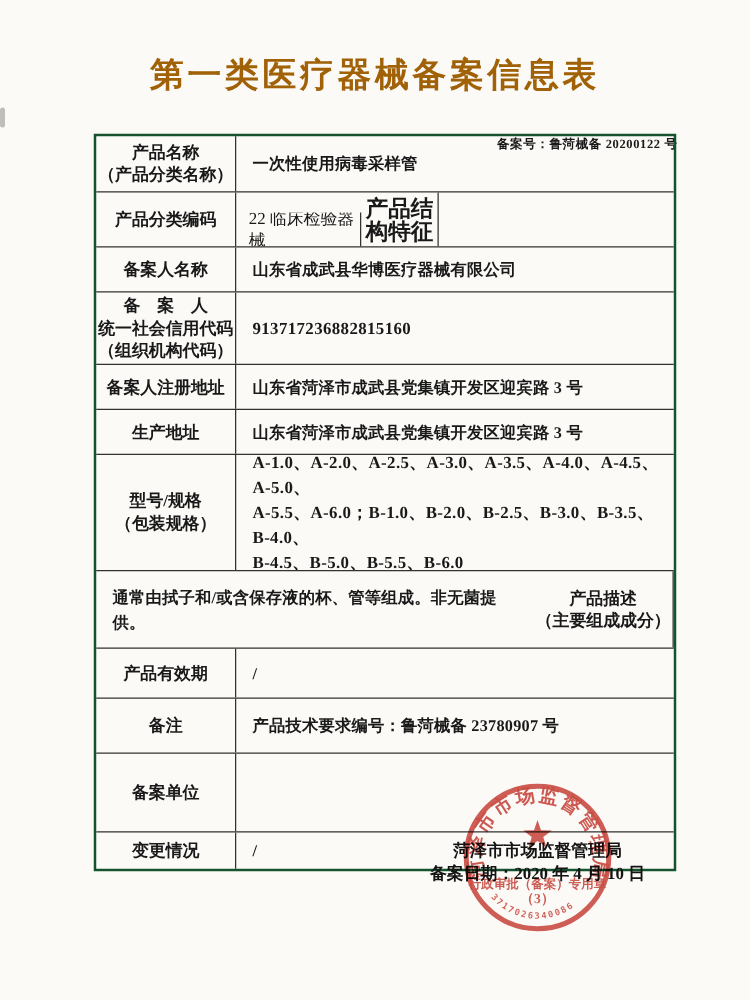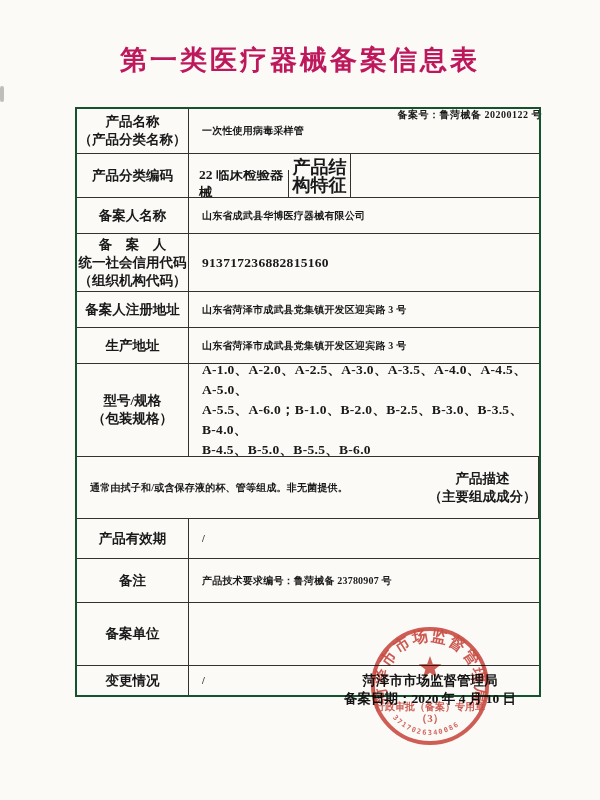--- a/index.html
+++ b/index.html
@@ -6,48 +6,48 @@
   body{
     width:600px;height:800px;position:relative;overflow:hidden;
     background:#fbfaf7;
     font-family:"Liberation Serif","DejaVu Serif",serif;
     color:#191919;
   }
   .page{position:absolute;inset:0;}
   .form-title{
     position:absolute;top:42px;left:0;width:600px;
     text-align:center;font-size:27px;font-weight:bold;letter-spacing:3px;
-    color:#be185d;
+    color:#a16207;
   }
   .record-no{
     position:absolute;top:96px;right:58px;
     font-size:10px;font-weight:bold;letter-spacing:.5px;margin-top:12px;
   }
   .tbl{
     position:absolute;left:75px;top:107px;width:466px;
     border:2px solid #14532d;box-sizing:border-box;background:transparent;
   }
   .row{display:flex;border-top:1.5px solid #35322e;box-sizing:border-box;}
   .row:first-child{border-top:none;}
   .cell{box-sizing:border-box;overflow:hidden;}
   .lab{
     width:112px;flex:0 0 112px;border-right:1.5px solid #35322e;
     display:flex;align-items:center;justify-content:center;
     text-align:center;font-size:13.5px;font-weight:600;
     white-space:pre-line;line-height:18px;padding:2px 1px;
   }
   .val{
     flex:1;display:flex;align-items:center;
-    font-size:10px;font-weight:600;letter-spacing:.2px;
+    font-size:13px;font-weight:600;letter-spacing:.2px;
     padding:2px 8px 2px 13px;white-space:pre-line;line-height:20px;
   }
   .val.mono{font-size:13.5px;letter-spacing:.3px;}
   .sub-code{
     flex:0 0 100px;width:100px;border-right:1.5px solid #35322e;
-    display:flex;align-items:center;font-size:13.5px;font-weight:700;
+    display:flex;align-items:center;font-size:13.5px;font-weight:400;
     padding:2px 4px 2px 10px;white-space:pre-line;line-height:18px;margin-top:16px;
   }
   .sub-lab{
     flex:0 0 62px;width:62px;border-right:1.5px solid #35322e;
     display:flex;align-items:center;justify-content:center;text-align:center;
     font-size:18px;font-weight:600;white-space:pre-line;line-height:18px;padding:2px 1px;
   }
   .sub-feature{
     flex:1;display:flex;align-items:center;
     font-size:12.5px;font-weight:600;letter-spacing:-.3px;

